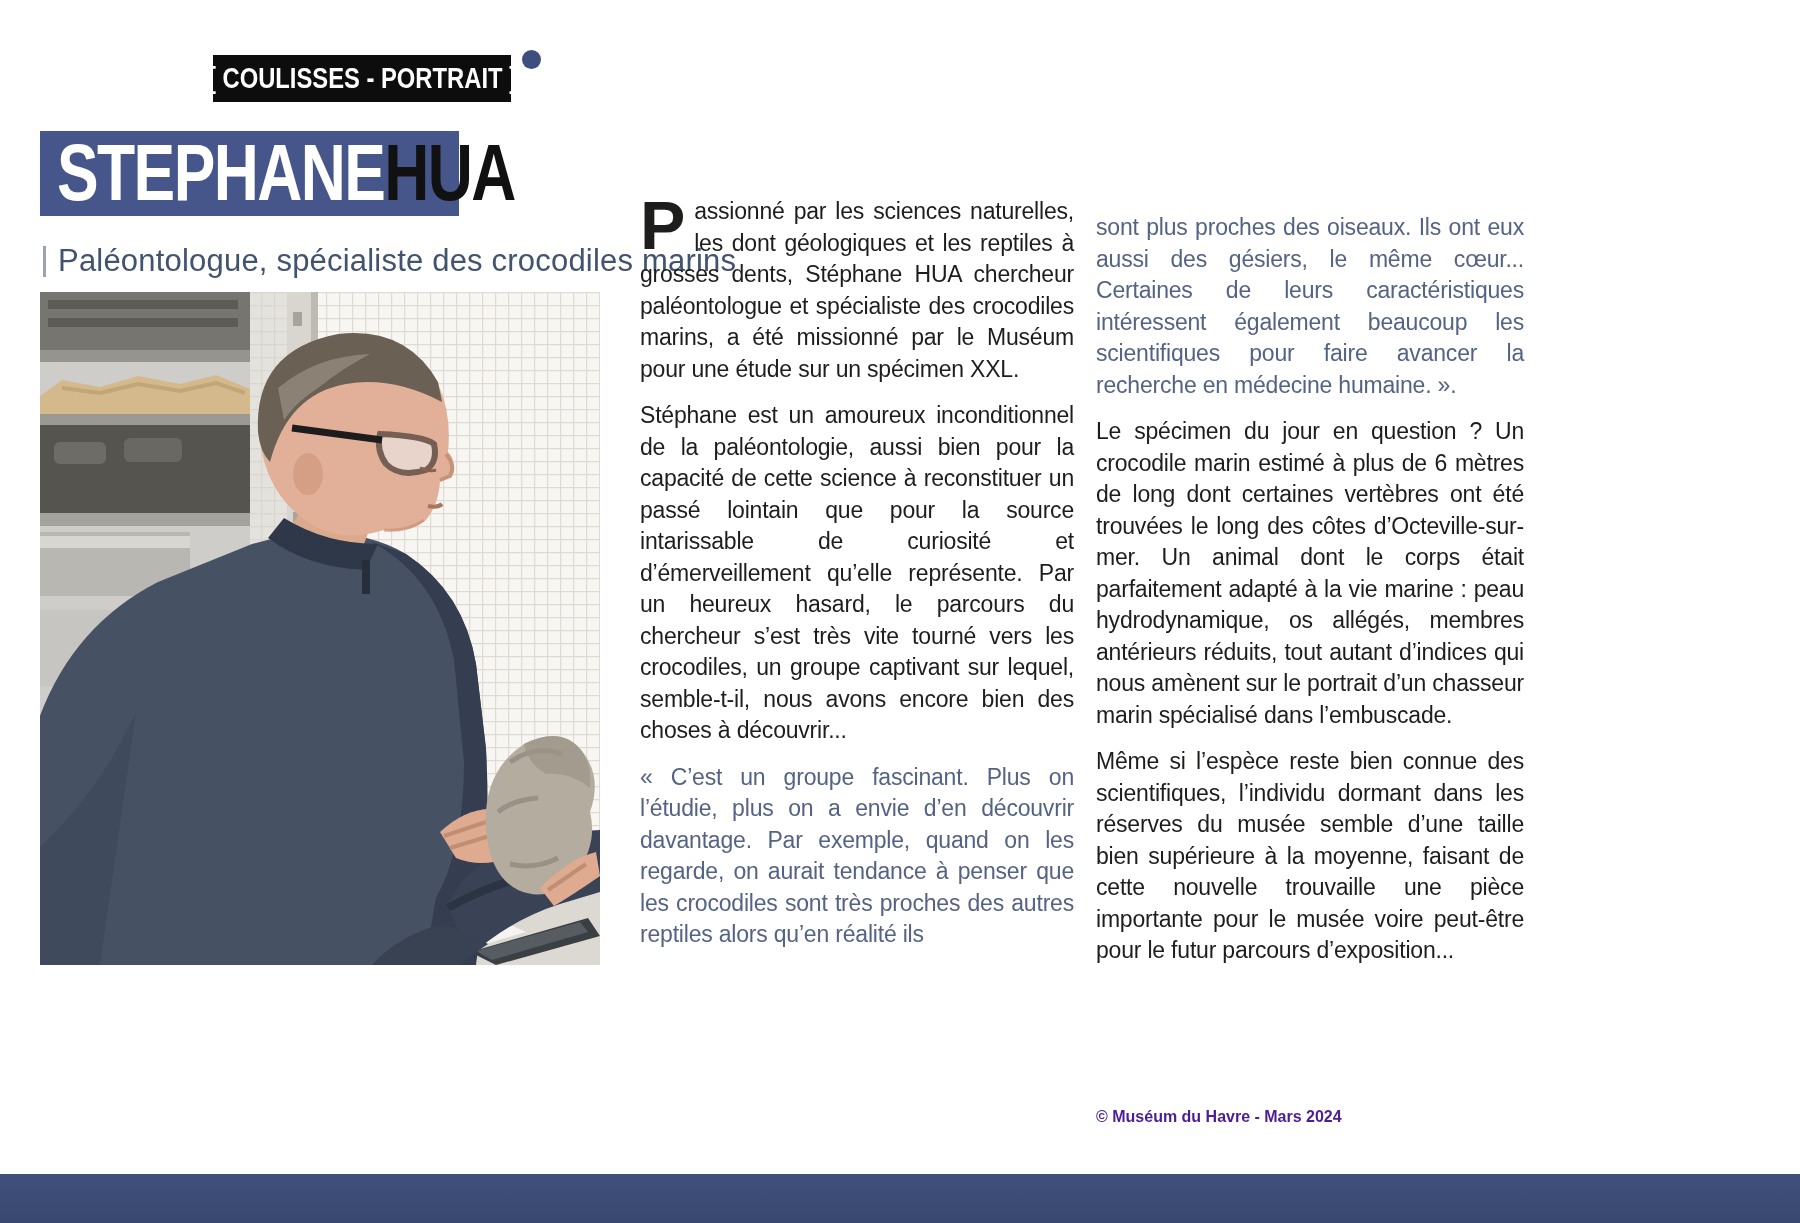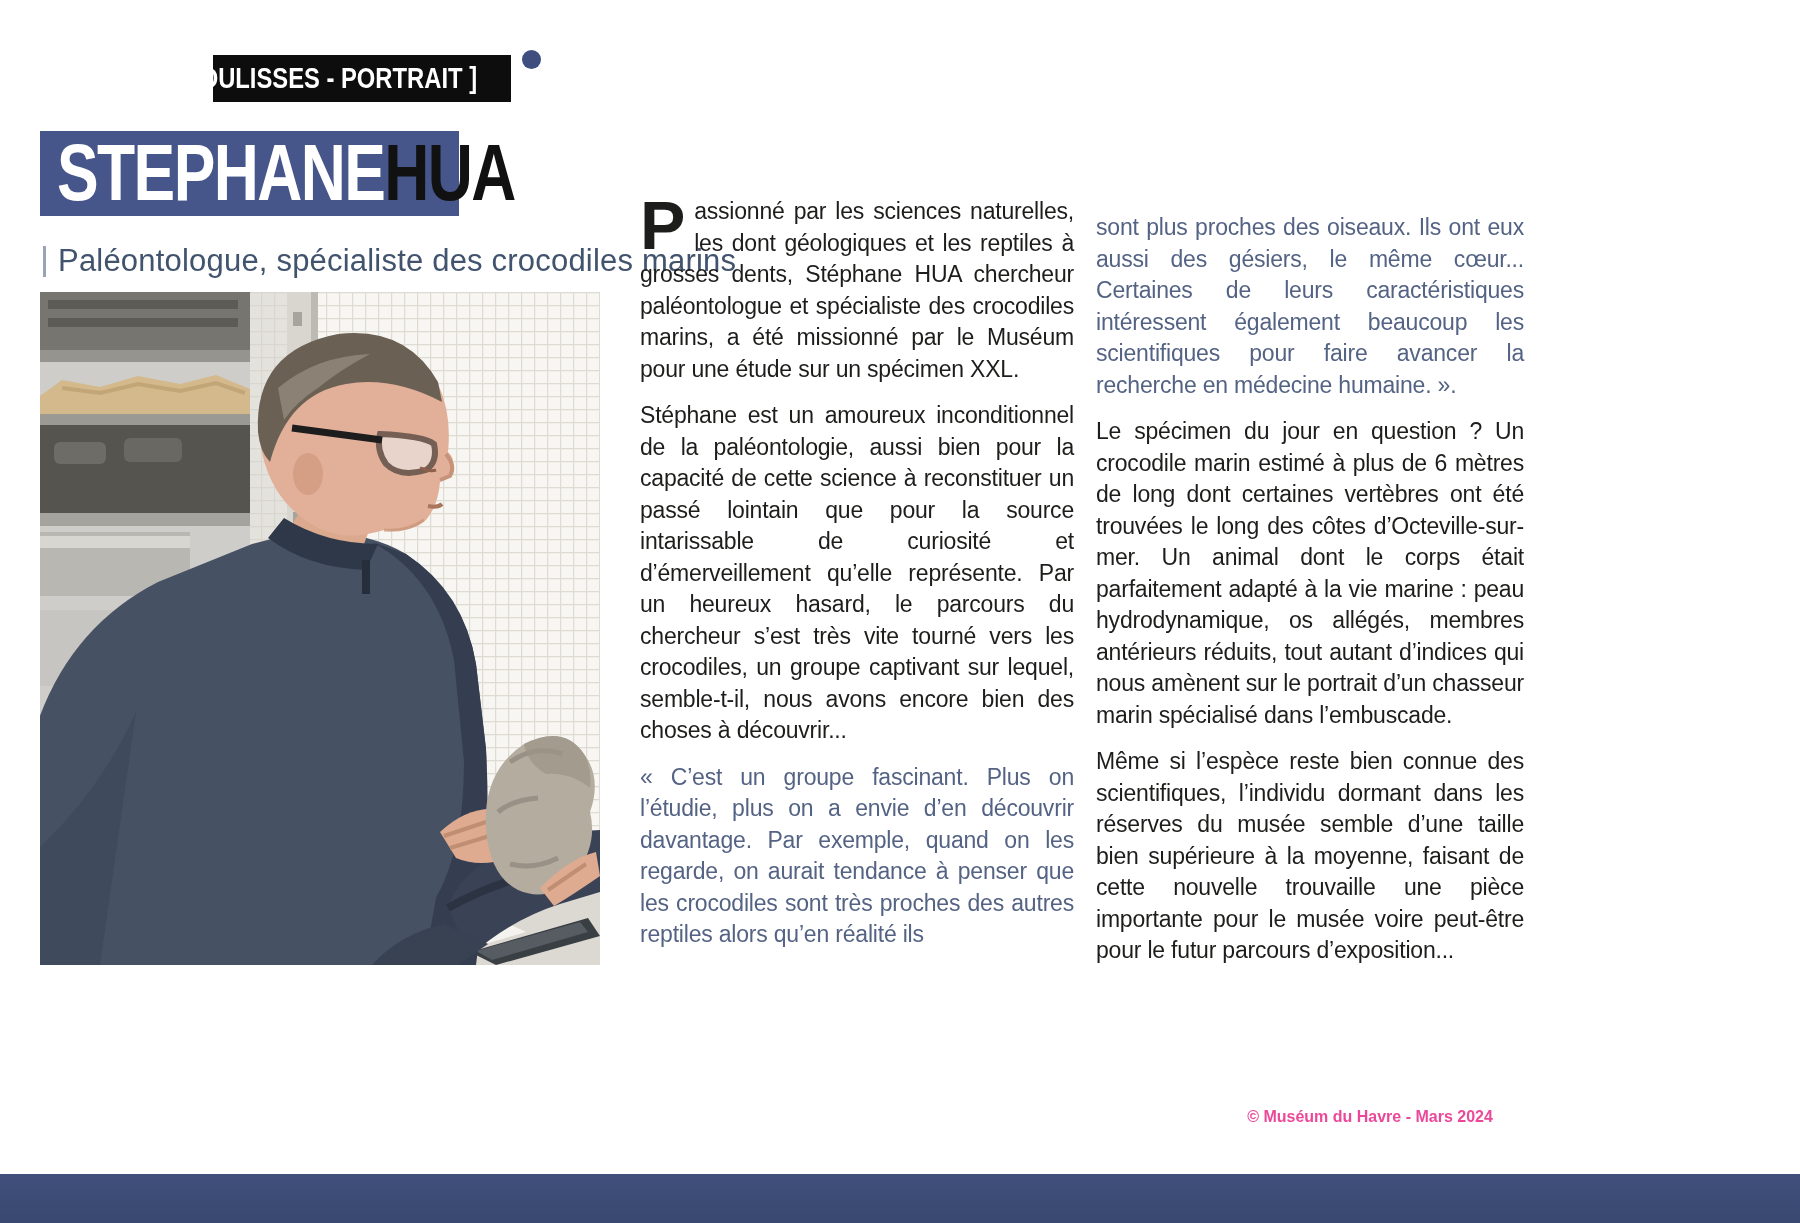--- a/index.html
+++ b/index.html
@@ -6,21 +6,21 @@
   html,body { background:#ffffff; }
   .page {
     position:relative; width:1800px; height:1223px;
     background:#ffffff; overflow:hidden;
     font-family:"Liberation Sans", sans-serif;
     color:#1d1d1b;
   }
   
   .badge {
     position:absolute; left:213px; top:55px; width:298px; height:47px;
-    background:#0d0d0d; display:flex; align-items:center; justify-content:flex-end;
+    background:#0d0d0d; display:flex; align-items:center; justify-content:center;
   }
   .badge span{
     color:#ffffff; font-weight:bold; font-size:29px; white-space:nowrap;
     transform:scaleX(0.82); transform-origin:center; letter-spacing:0px;
   }
   .badge-dot{
     position:absolute; left:522px; top:50px; width:19px; height:19px;
     border-radius:50%; background:#3e4e7f;
   }
   
@@ -57,22 +57,22 @@
   .col1{ left:640px; }
   .col2{ left:1096px; width:428px;margin-top:16px; }
   .col p{ margin:0 0 15px 0; }
   .dropcap{
     float:left; font-size:68px; line-height:54px; font-weight:bold;
     padding:2px 9px 0 0; color:#1d1d1b;
   }
   .quote{ color:#546384; }
   
   .credit{
-    position:absolute; left:1156px; top:1108px; width:428px;
-    text-align:center; font-size:16px; font-weight:bold; color:#ec4899;
+    position:absolute; left:1096px; top:1108px; width:428px;
+    text-align:left; font-size:16px; font-weight:bold; color:#4c1d95;
   }
   .bottom-bar{
     position:absolute; left:0; bottom:0; width:1800px; height:49px;
     background:linear-gradient(180deg,#40507c 0%, #394870 100%);
   }
 </style>
 </head>
 <body>
 
 <div class="page">

